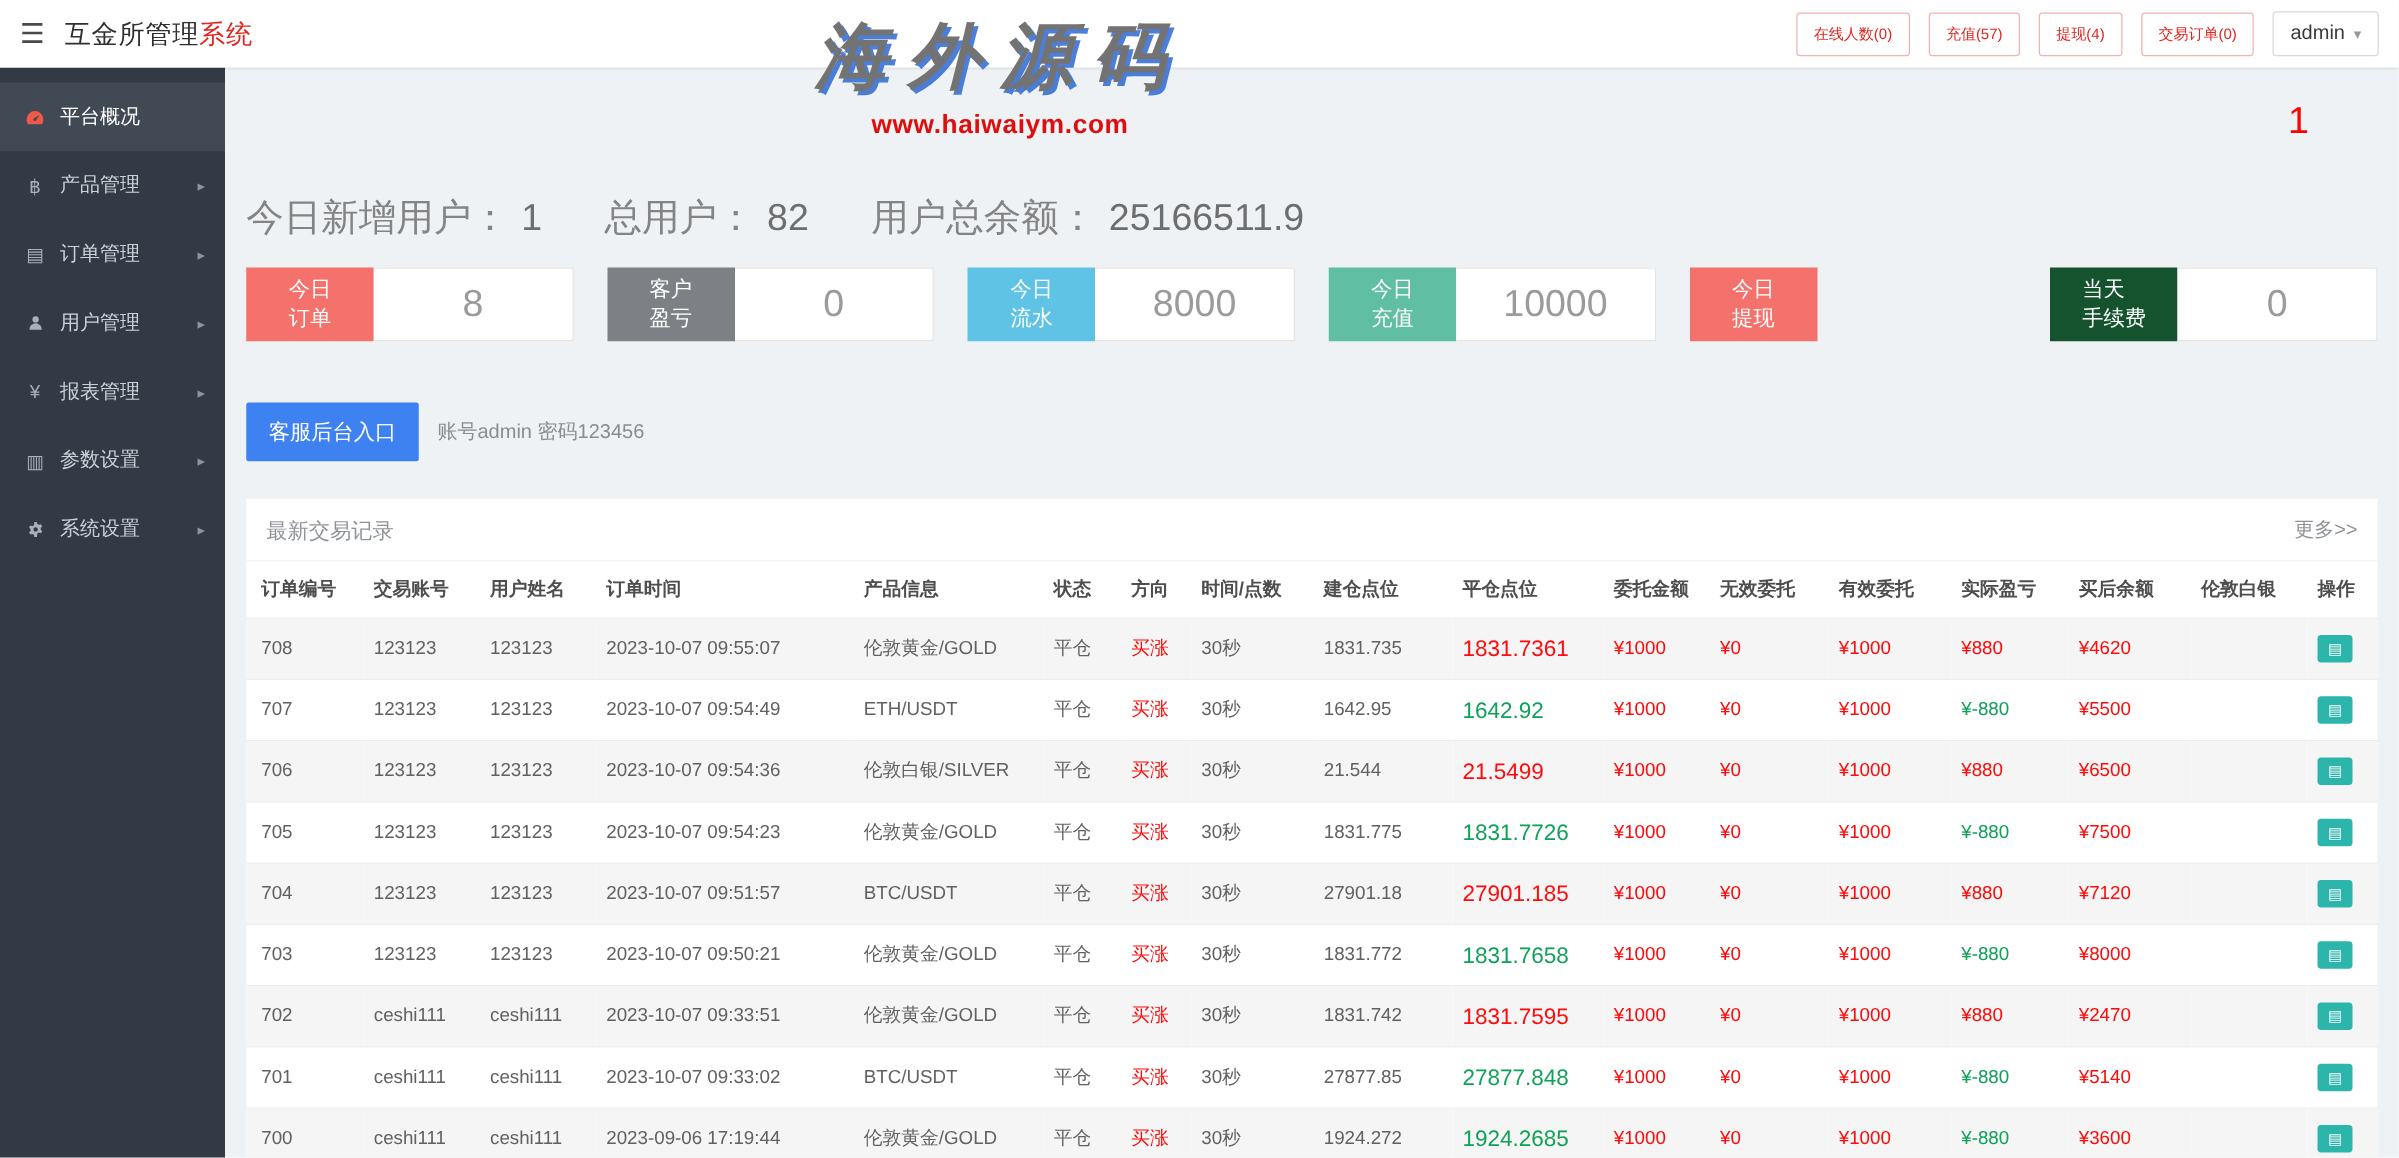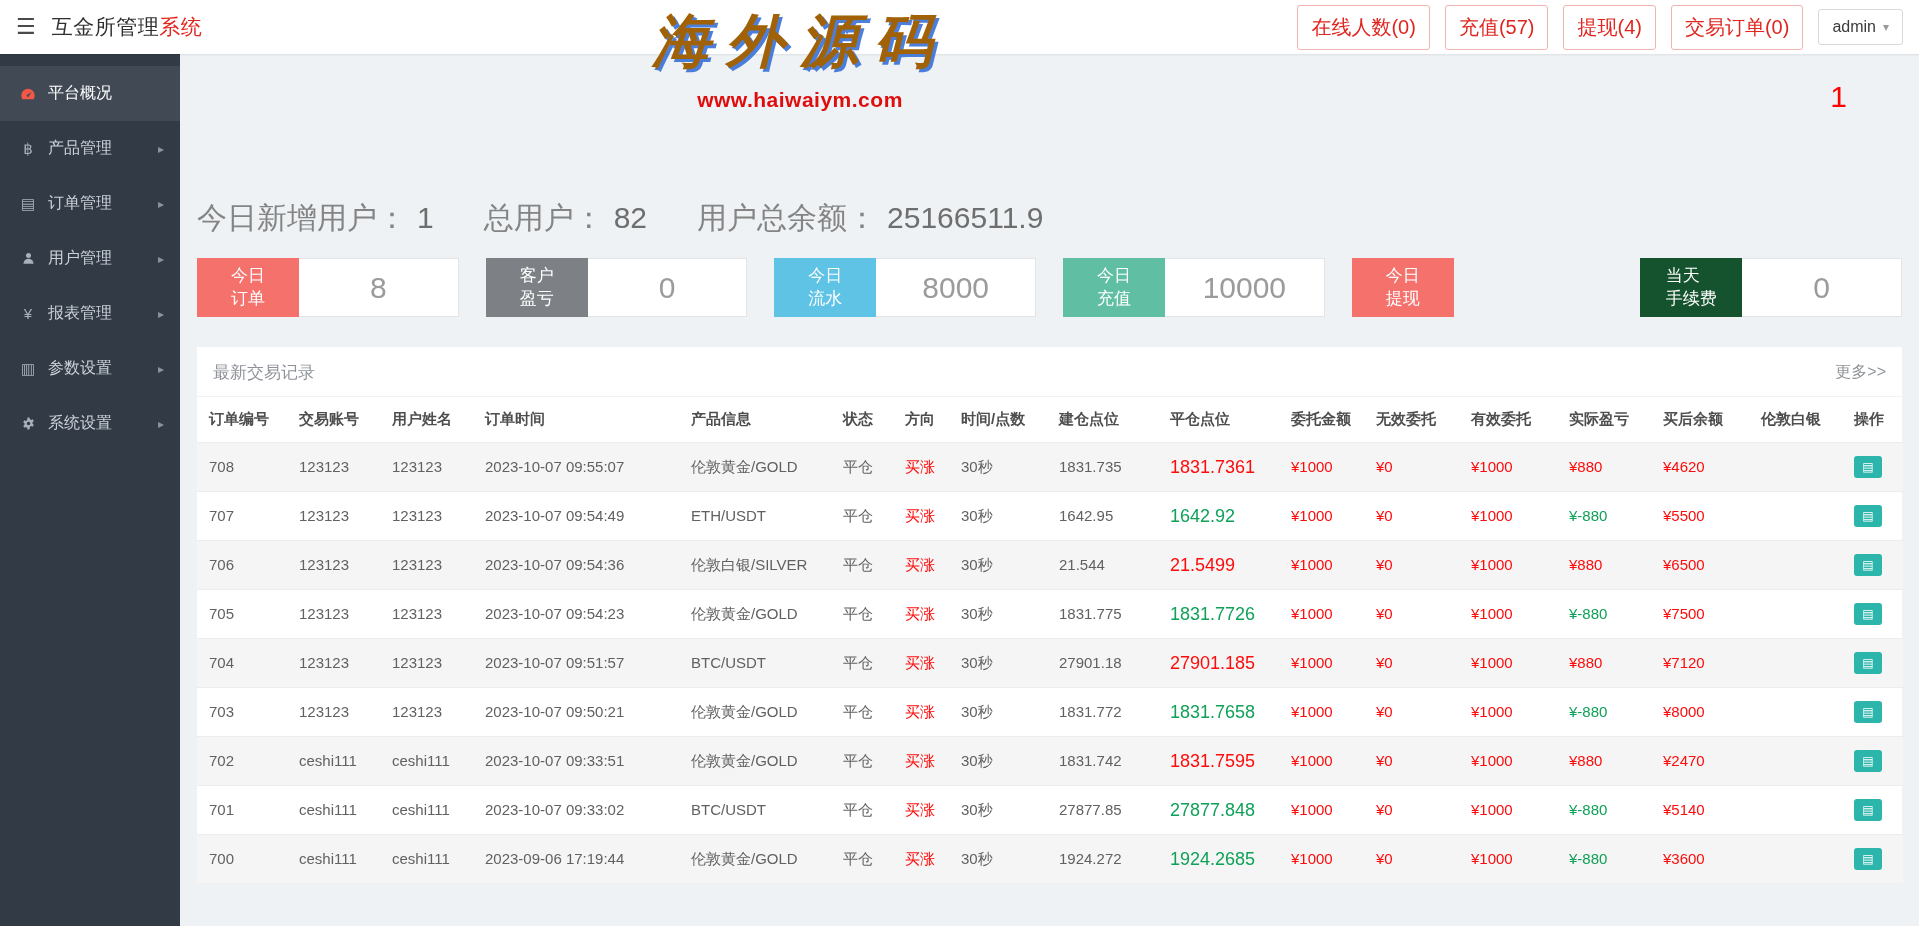--- a/index.html
+++ b/index.html
@@ -14,33 +14,33 @@
     position:absolute; top:0; left:0; width:100%; height:54px; background:#fff;
     display:flex; align-items:center; padding:0 16px; z-index:20;
     box-shadow:0 1px 2px rgba(0,0,0,.08);
   }
   .hamburger { font-size:22px; color:#4a4a4a; margin-right:16px; cursor:pointer; line-height:1; }
   .brand { font-size:21px; color:#2f2f2f; letter-spacing:.5px; white-space:nowrap; }
   .brand .accent { color:#e0261f; }
   .top-right { margin-left:auto; display:flex; align-items:center; gap:15px; }
   .pill {
     border:1px solid #f0b4b0; color:#e0261f; background:#fff; border-radius:3px;
-    padding:8px 13px; font-size:20px; cursor:pointer; white-space:nowrap; font-family:inherit;
+    padding:8px 13px; font-size:12px; cursor:pointer; white-space:nowrap; font-family:inherit;
   }
   .user-pill {
     border:1px solid #d9d9d9; color:#3b3b3b; background:#fff; border-radius:3px;
     padding:8px 13px; font-size:16px; cursor:pointer; display:flex; align-items:center; gap:7px; font-family:inherit;
   }
   .user-pill .caret { color:#9a9a9a; font-size:12px; }
 
   
   .watermark { position:absolute; top:14px; left:540px; width:520px; text-align:center; z-index:30; pointer-events:none; }
   .wm-brand {
-    font-family:Liberation Mono, monospace; font-style:italic; font-weight:bold;
-    font-size:58px; line-height:64px; letter-spacing:16px; color:#a16207;
+    font-family:Liberation Sans, sans-serif; font-style:italic; font-weight:bold;
+    font-size:58px; line-height:64px; letter-spacing:16px; color:#737373;
     text-shadow:3px 3px 0 rgba(44,104,213,.85);
     white-space:nowrap;
   }
   .wm-site { margin-top:10px; font-size:21px; font-weight:bold; color:#e00d0d; letter-spacing:.5px; }
   .page-marker { position:absolute; top:80px; right:72px; color:#ff0000; font-size:30px; z-index:15; }
 
   
   .sidebar { position:absolute; top:54px; left:0; bottom:0; width:180px; background:#323a45; z-index:10; padding-top:12px; }
   .side-item {
     display:flex; align-items:center; height:55px; padding:0 16px;
@@ -48,21 +48,21 @@
   }
   .side-item .icon {
     width:24px; display:flex; align-items:center; justify-content:center;
     color:#a7b0bb; font-size:15px; margin-right:8px; flex:0 0 24px;
   }
   .side-item .chev { margin-left:auto; color:#8a93a0; font-size:12px; }
   .side-item.active { background:#414955; color:#fff; }
   .side-item.active .icon { color:#f25848; }
 
   
-  .main { position:absolute; top:54px; left:180px; right:0; bottom:0; padding:0 17px; overflow:hidden;margin-top:44px; }
+  .main { position:absolute; top:54px; left:180px; right:0; bottom:0; padding:0 17px; overflow:hidden; }
 
   .summary { padding-top:100px; display:flex; align-items:baseline; gap:50px; }
   .summary .group { display:flex; align-items:baseline; gap:10px; }
   .summary .lbl { font-size:30px; color:#848484; }
   .summary .val { font-size:30px; color:#6e6e6e; }
 
   .cards { display:flex; gap:27px; margin-top:19px; }
   .stat-card { flex:1; height:59px; display:flex; }
   .card-label {
     width:102px; flex:0 0 102px; color:#fff; font-size:17px; line-height:1.3;
@@ -226,20 +226,24 @@
       <div class="card-label" style="background: rgb(244, 113, 108);">今日
 提现</div>
     </div>
     <div class="stat-card">
       <div class="card-label" style="background: #14532d;">当天
 手续费</div>
       <div class="card-value">0</div>
     </div>
   </div>
 
+  <div class="service">
+    <button class="service-btn">客服后台入口</button>
+    <span class="service-note">账号admin 密码123456</span>
+  </div>
 
   <div class="panel">
     <div class="panel-head">
       <span class="panel-title">最新交易记录</span>
       <a class="panel-more">更多&gt;&gt;</a>
     </div>
     <table>
       <colgroup>
         <col style="width:94px">
           <col style="width:93px">

